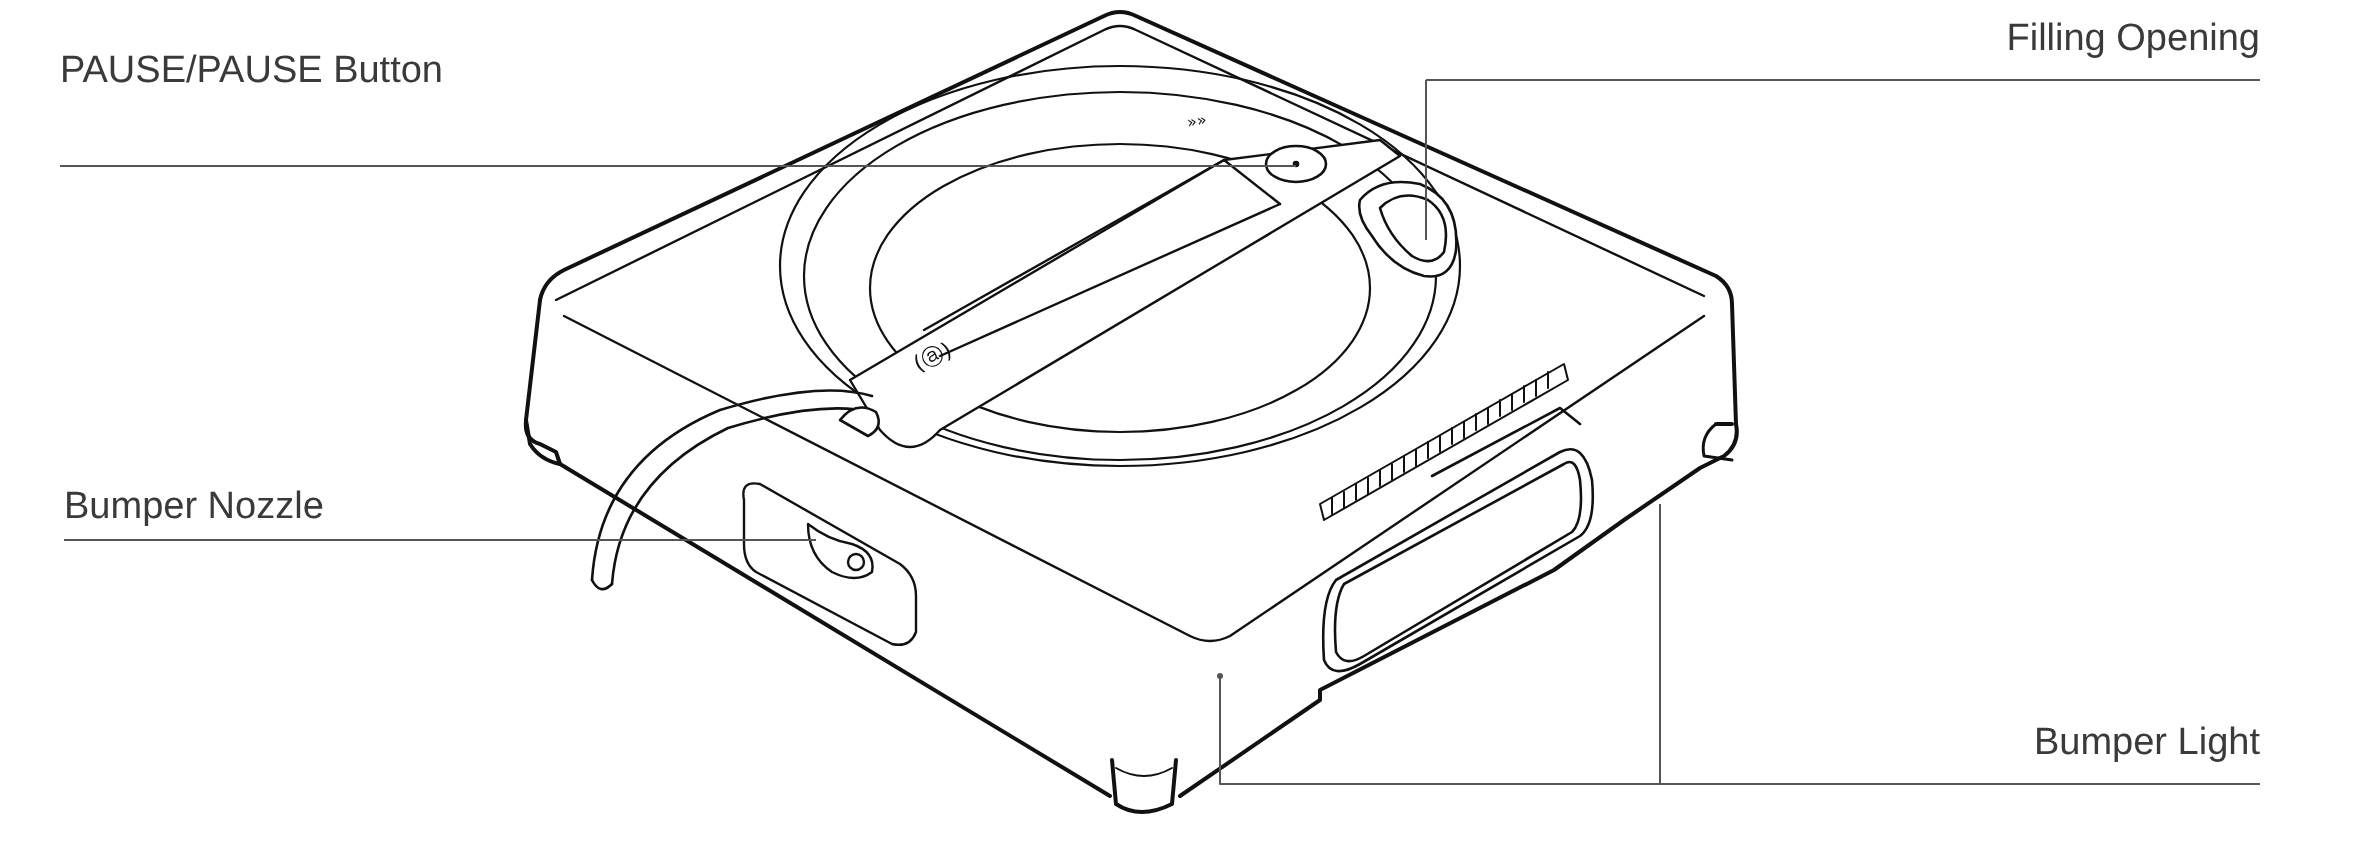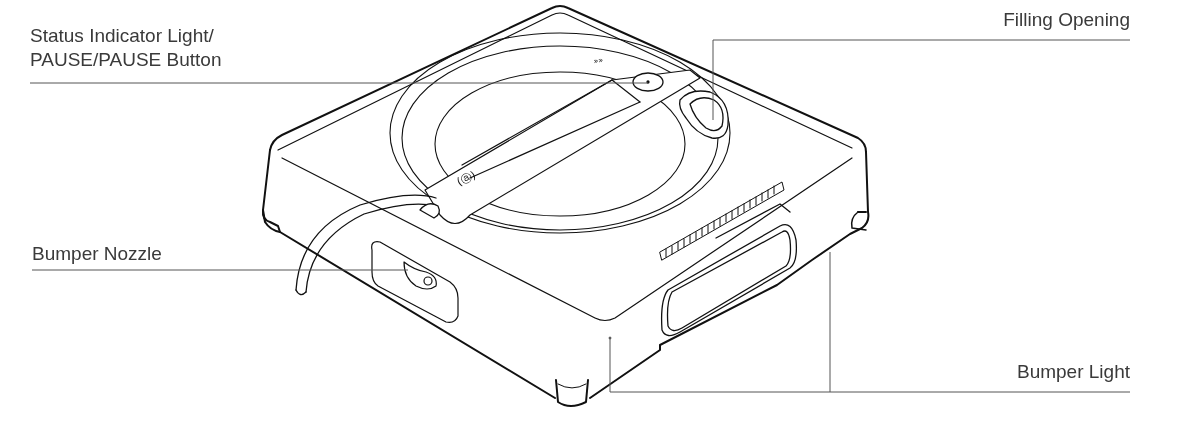--- a/index.html
+++ b/index.html
@@ -92,21 +92,20 @@
   <g stroke="#555" stroke-width="1" stroke-linecap="butt">
     <path d="M30 83 L648 83"></path>
     <path d="M713 40 L1130 40 M713 40 L713 120"></path>
     <path d="M32 270 L408 270"></path>
     <path d="M610 338 L610 392 L1130 392 M830 252 L830 392"></path>
     <circle cx="610" cy="338" r="1" fill="#555"></circle>
   </g>
 </svg>
 
 <div class="label" style="left:30px; top:24px;">
-  <div>Status Indicator Light/</div>
   <div>PAUSE/PAUSE Button</div>
 </div>
 
 <div class="label right" style="right:59px; top:8px;">
   <div>Filling Opening</div>
 </div>
 
 <div class="label" style="left:32px; top:242px;">
   <div>Bumper Nozzle</div>
 </div>

